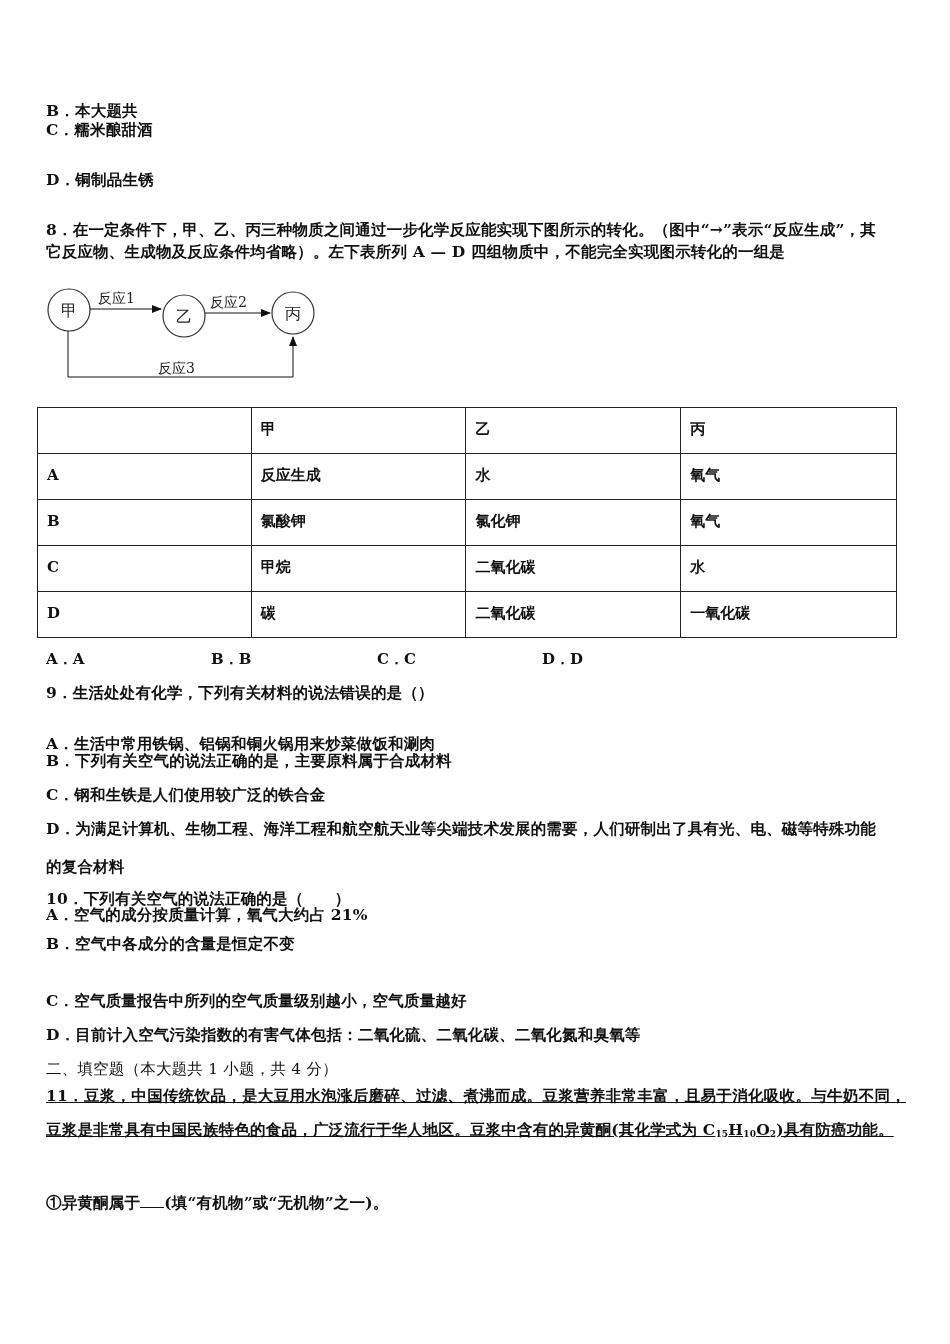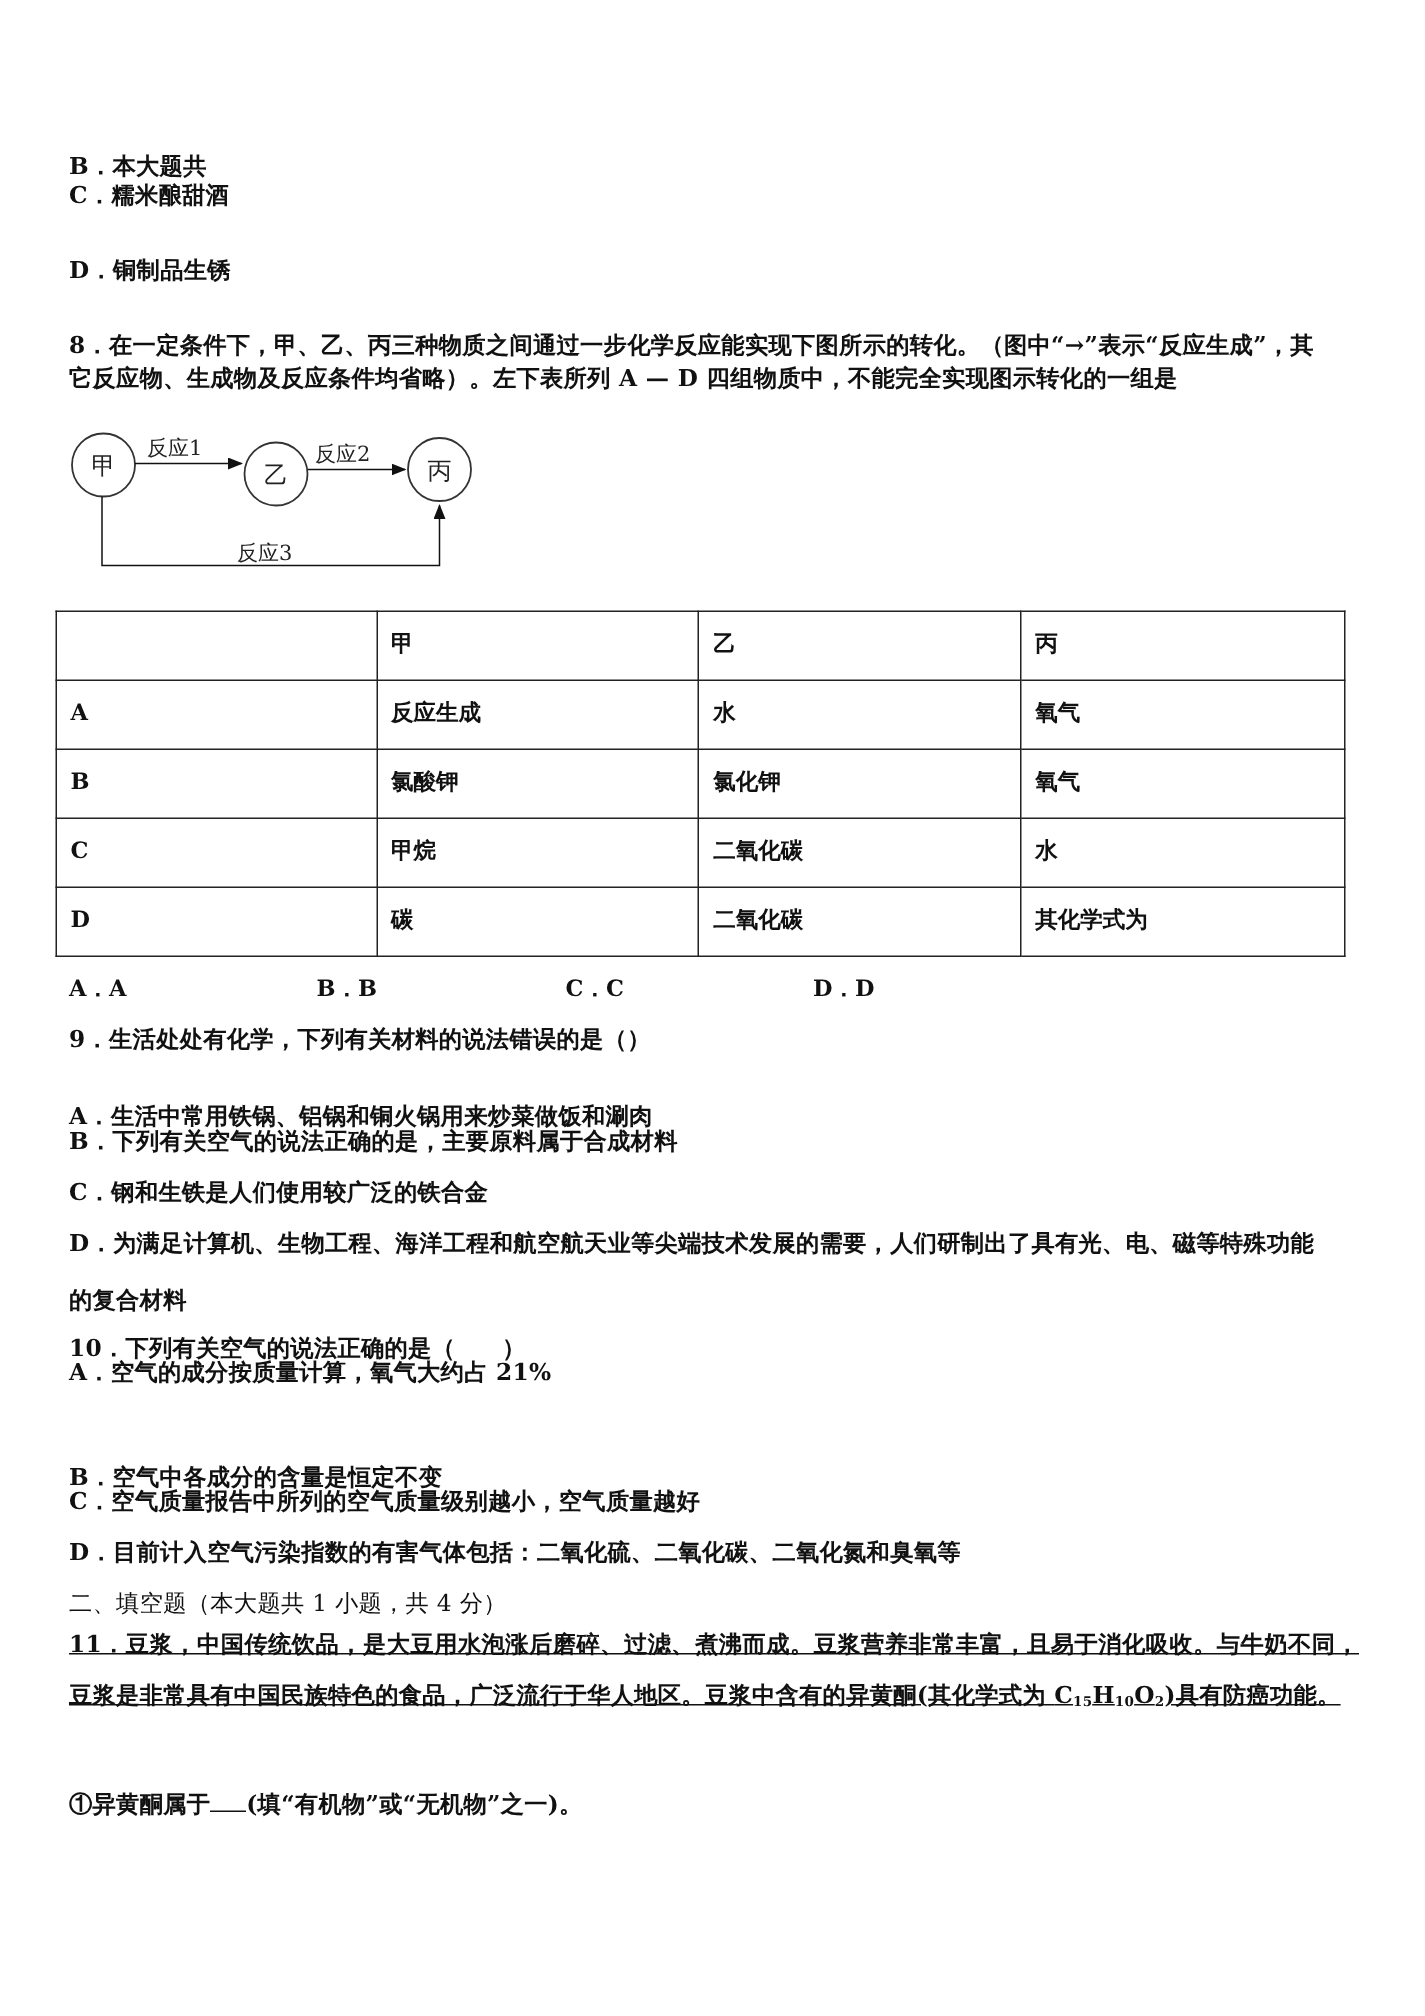--- a/index.html
+++ b/index.html
@@ -111,42 +111,42 @@
   <tr>
     <td class="c0">C</td>
     <td class="c1">甲烷</td>
     <td class="c2">二氧化碳</td>
     <td class="c3">水</td>
   </tr>
   <tr>
     <td class="c0">D</td>
     <td class="c1">碳</td>
     <td class="c2">二氧化碳</td>
-    <td class="c3">其化学式为</td>
+    <td class="c3">一氧化碳</td>
   </tr>
 </tbody>
   </table>
 
 <div class="opts">
   <span style="left:0px">A．A</span>
   <span style="left:165px">B．B</span>
   <span style="left:331px">C．C</span>
   <span style="left:496px">D．D</span>
 </div>
 
 <div class="line" style="top:683px">9．生活处处有化学，下列有关材料的说法错误的是（）</div>
 <div class="line" style="top:734px">A．生活中常用铁锅、铝锅和铜火锅用来炒菜做饭和涮肉</div>
 <div class="line" style="top:751px">B．下列有关空气的说法正确的是，主要原料属于合成材料</div>
 <div class="line" style="top:785px">C．钢和生铁是人们使用较广泛的铁合金</div>
 <div class="line" style="top:819px">D．为满足计算机、生物工程、海洋工程和航空航天业等尖端技术发展的需要，人们研制出了具有光、电、磁等特殊功能</div>
 <div class="line" style="top:857px">的复合材料</div>
 
 <div class="line" style="top:889px">10．下列有关空气的说法正确的是（　　）</div>
 <div class="line" style="top:905px">A．空气的成分按质量计算，氧气大约占 21%</div>
-<div class="line" style="top:975px">B．空气中各成分的含量是恒定不变</div>
+<div class="line" style="top:934px">B．空气中各成分的含量是恒定不变</div>
 <div class="line" style="top:991px">C．空气质量报告中所列的空气质量级别越小，空气质量越好</div>
 <div class="line" style="top:1025px">D．目前计入空气污染指数的有害气体包括：二氧化硫、二氧化碳、二氧化氮和臭氧等</div>
 
 <div class="line" style="top:1059px; font-weight:normal">二、填空题（本大题共 1 小题，共 4 分）</div>
 
 <div class="para" style="top:1079px">
   <span>11．豆浆，中国传统饮品，是大豆用水泡涨后磨碎、过滤、煮沸而成。豆浆营养非常丰富，且易于消化吸收。与牛奶不同，豆浆是非常具有中国民族特色的食品，广泛流行于华人地区。豆浆中含有的异黄酮(其化学式为 </span><span><span>C</span><sub>15</sub><span>H</span><sub>10</sub><span>O</span><sub>2</sub></span><span>)具有防癌功能。</span>
 </div>
 <div class="line" style="top:1193px">
   <span>①异黄酮属于</span><span class="blank"></span><span>(填“有机物”或“无机物”之一)。</span>

